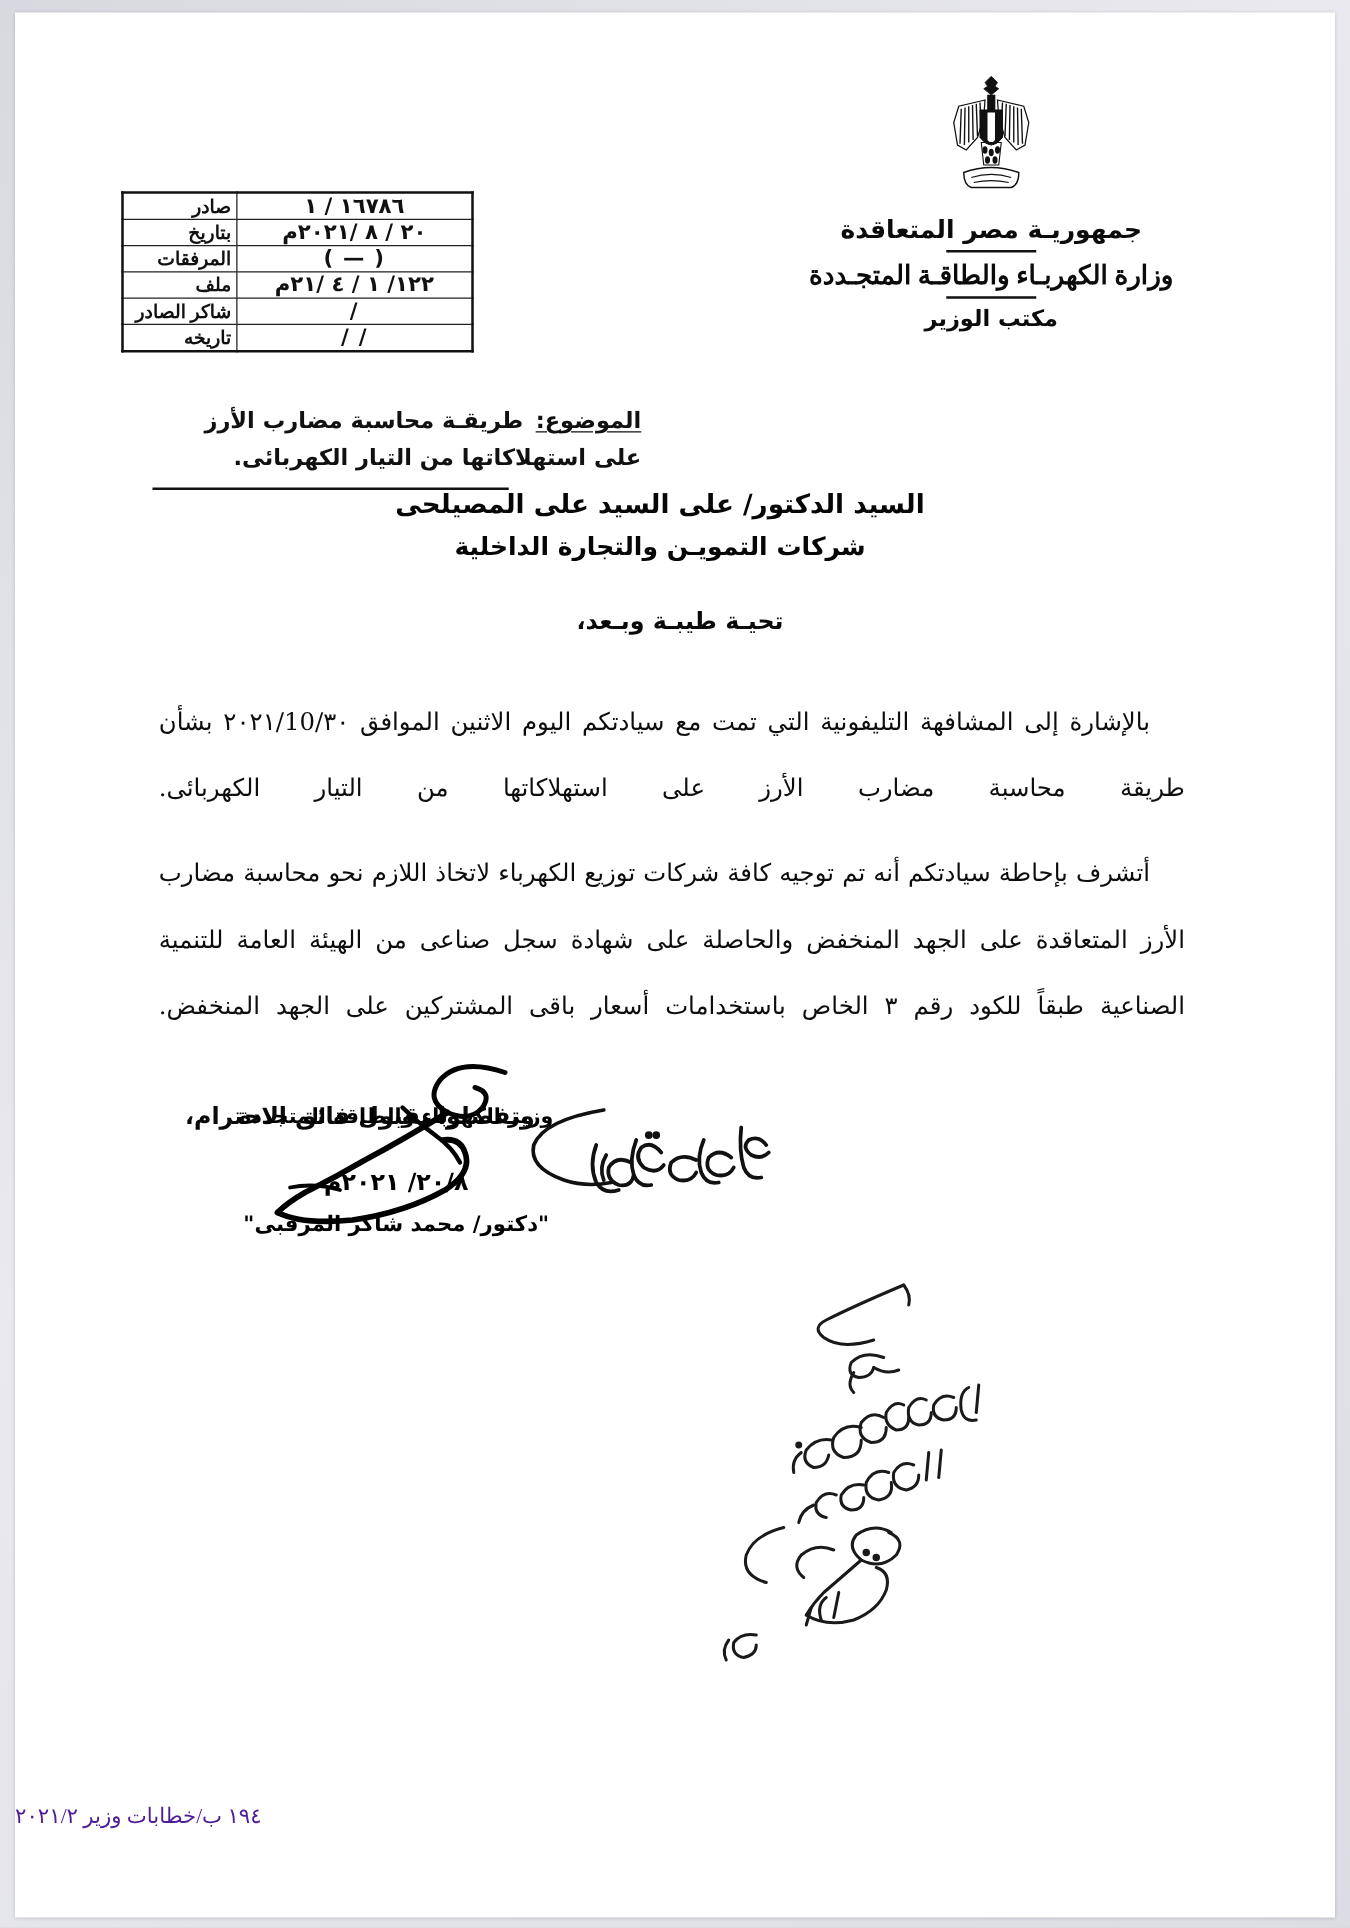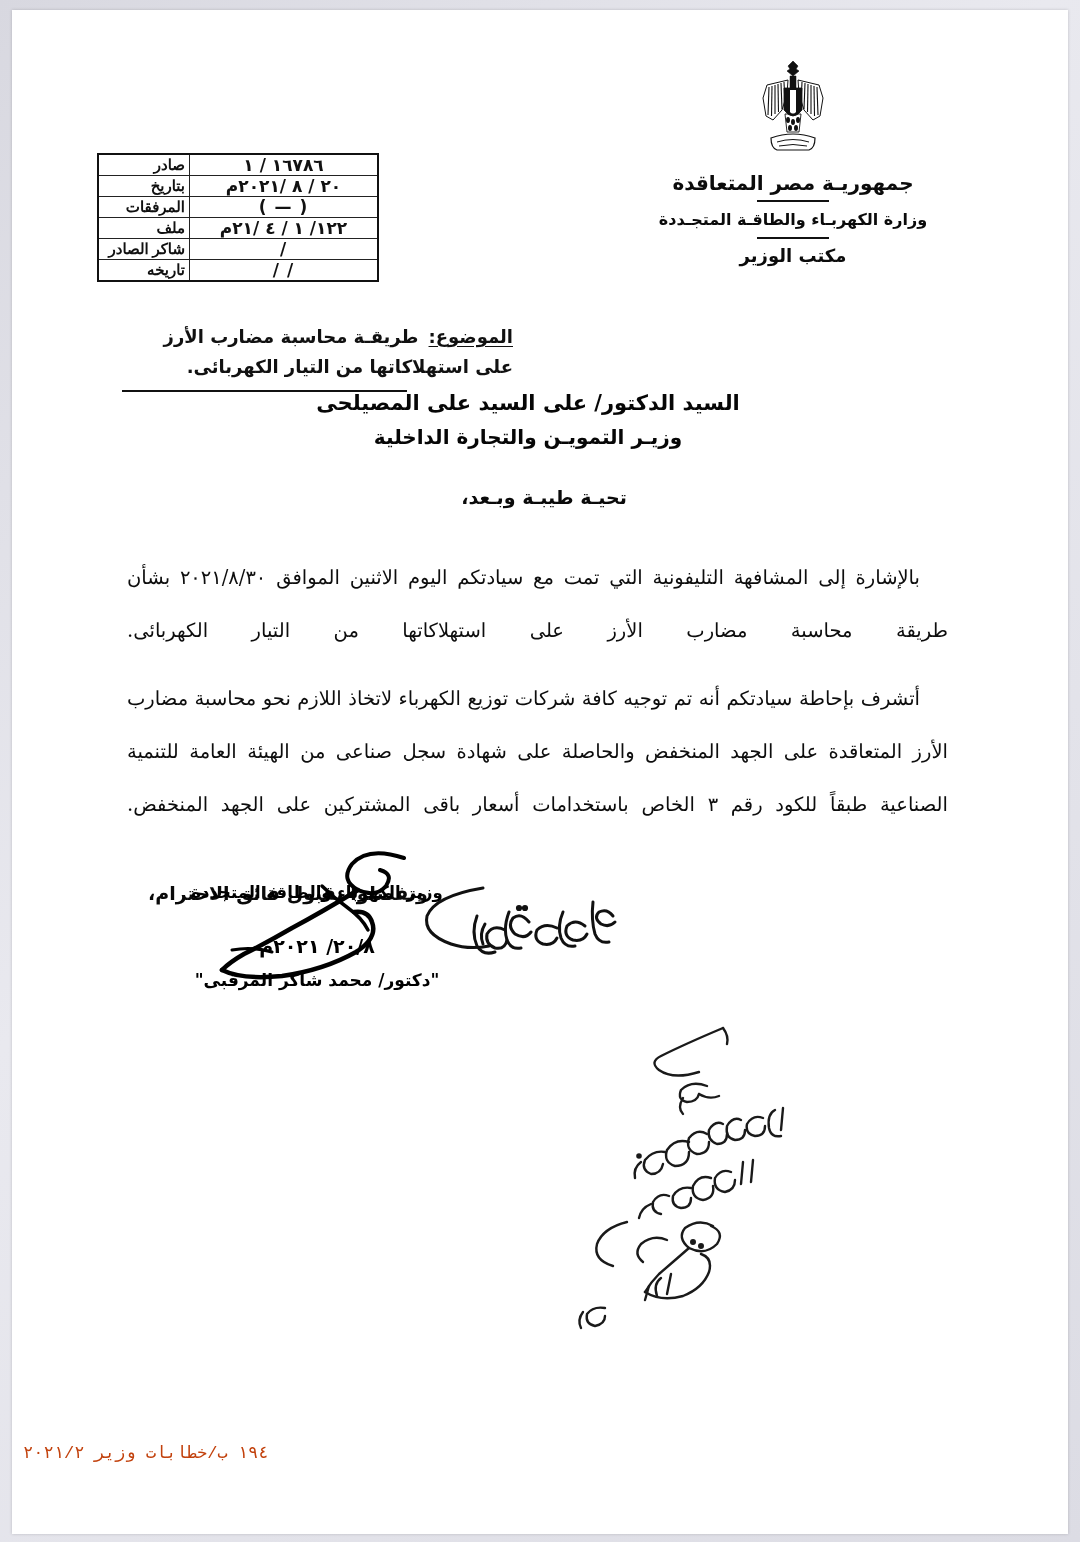--- a/index.html
+++ b/index.html
@@ -44,21 +44,21 @@
     margin: 0 auto 8px auto;
     display: block;
   }
   .hdr-line {
     font-family: "DejaVu Sans", "Liberation Sans", sans-serif;
     font-weight: bold;
     letter-spacing: 1px;
     color: #0b0b0b;
   }
   .hdr-country { font-size: 20px; line-height: 26px; }
-  .hdr-ministry { font-size: 16px; line-height: 26px; }
+  .hdr-ministry { font-size: 21px; line-height: 26px; font-family: Liberation Serif, serif; }
   .hdr-office { font-size: 18px; line-height: 24px; }
   .hdr-rule {
     width: 72px;
     height: 0;
     border-top: 2.5px solid #111;
     margin: 4px auto 5px auto;
   }
 
   
   .registry {
@@ -238,24 +238,23 @@
   }
 
   
   .footer-ref {
     position: absolute;
     left: 0;
     right: 108px;
     top: 1432px;
     text-align: left;
     font-size: 17px;
-    color: #c2410c;
-    font-family: Liberation Mono, monospace;
+    color: #4c1d95;
+    font-family: Liberation Serif, serif;
     direction: rtl;
-    margin-left: 11px;
   }
   .footer-ref span { display: inline-block; }
 </style>
 </head>
 <body>
 
 <div class="page-frame">
   <div class="paper">
 
     <div class="header-block">
@@ -340,27 +339,27 @@
       </tbody>
     </table>
 
     <div class="subject">
       <span class="subject-label">الموضوع:</span><span>طريقـة محاسبة مضارب الأرز على استهلاكاتها من التيار الكهربائى.</span>
       <div class="subject-underline"></div>
     </div>
 
     <div class="addressee">
       <div class="l1">السيد الدكتور/ على السيد على المصيلحى</div>
-      <div class="l2">وزيـر التمويـن والتجارة الداخلية</div>
+      <div class="l2">شركات التمويـن والتجارة الداخلية</div>
     </div>
 
     <div class="greeting">تحيـة طيبـة وبـعد،</div>
 
     <div class="body-par par-1">
-      <span class="par-indent"></span><span>بالإشارة إلى المشافهة التليفونية التي تمت مع سيادتكم اليوم الاثنين الموافق ٢٠٢١/٨/٣٠ بشأن طريقة محاسبة مضارب الأرز على استهلاكاتها من التيار الكهربائى.</span>
+      <span class="par-indent"></span><span>بالإشارة إلى المشافهة التليفونية التي تمت مع سيادتكم اليوم الاثنين الموافق ٢٠٢١/10/٣٠ بشأن طريقة محاسبة مضارب الأرز على استهلاكاتها من التيار الكهربائى.</span>
     </div>
 
     <div class="body-par par-2">
       <span class="par-indent"></span><span>أتشرف بإحاطة سيادتكم أنه تم توجيه كافة شركات توزيع الكهرباء لاتخاذ اللازم نحو محاسبة مضارب الأرز المتعاقدة على الجهد المنخفض والحاصلة على شهادة سجل صناعى من الهيئة العامة للتنمية الصناعية طبقاً للكود رقم ٣ الخاص باستخدامات أسعار باقى المشتركين على الجهد المنخفض.</span>
     </div>
 
     <div class="closing">وتفضلوا بقبول فائق الاحترام،</div>
 
     <div class="sig-block">
       <div class="sig-title">وزير الكهرباء والطاقة المتجددة</div>

